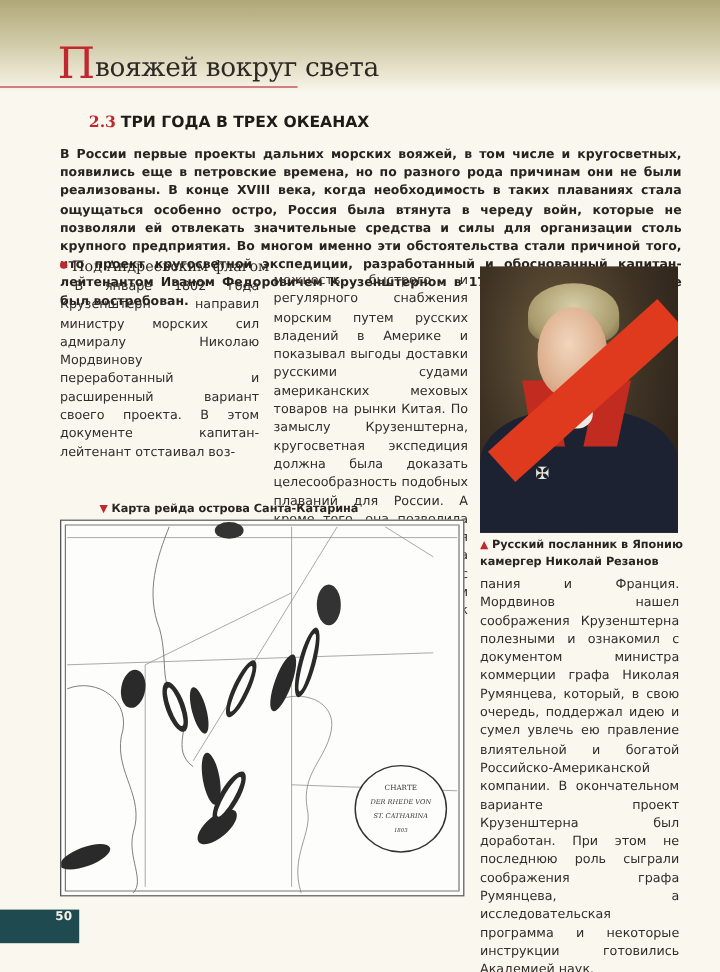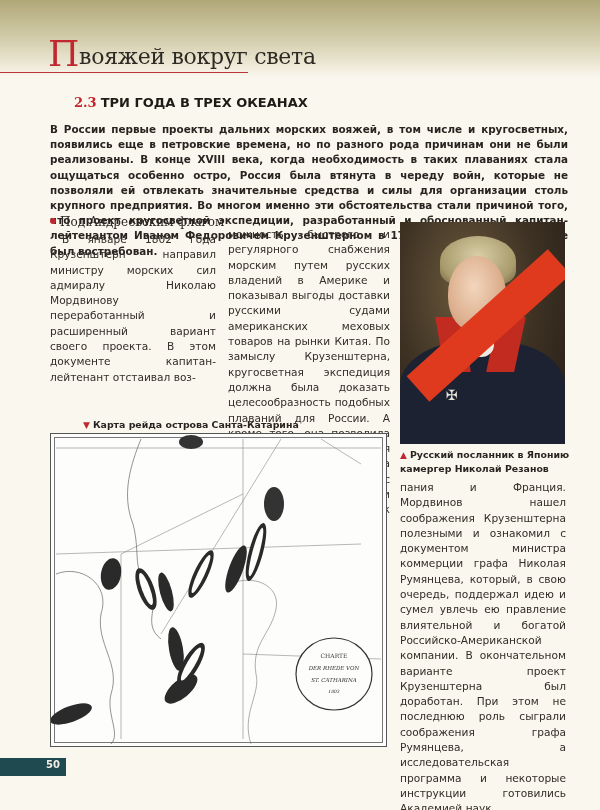--- a/index.html
+++ b/index.html
@@ -84,21 +84,21 @@
   .caption .tri { color:#c0282f; font-size:9px; margin-right:3px; }
   .cap-portrait { left:400px; top:448px; width:175px; }
   .cap-map { left:62px; top:418px; white-space:nowrap;margin-left:21px; }
   .map {
     position:absolute; left:50px; top:433px; width:335px; height:312px;
     background:#fdfdfb; border:1px solid #555;
     box-shadow: inset 0 0 0 3px #fdfdfb, inset 0 0 0 4px #777;
   }
   .map svg { position:absolute; left:0; top:0; }
   .page-num-bar {
-    position:absolute; left:0; top:758px; width:66px; height:18px; background:#1f4a50;
+    position:absolute; left:0; top:758px; width:66px; height:28px; background:#1f4a50;
   }
   .page-num {
     position:absolute; right:6px; top:0; font-size:10px; font-weight:bold; color:#f2efe4; line-height:13px;
   }
 </style>
 </head>
 <body>
 
 <div class="header-band"></div>
 <div class="running-title"><span class="cap">П</span><span>вояжей вокруг света</span></div>

